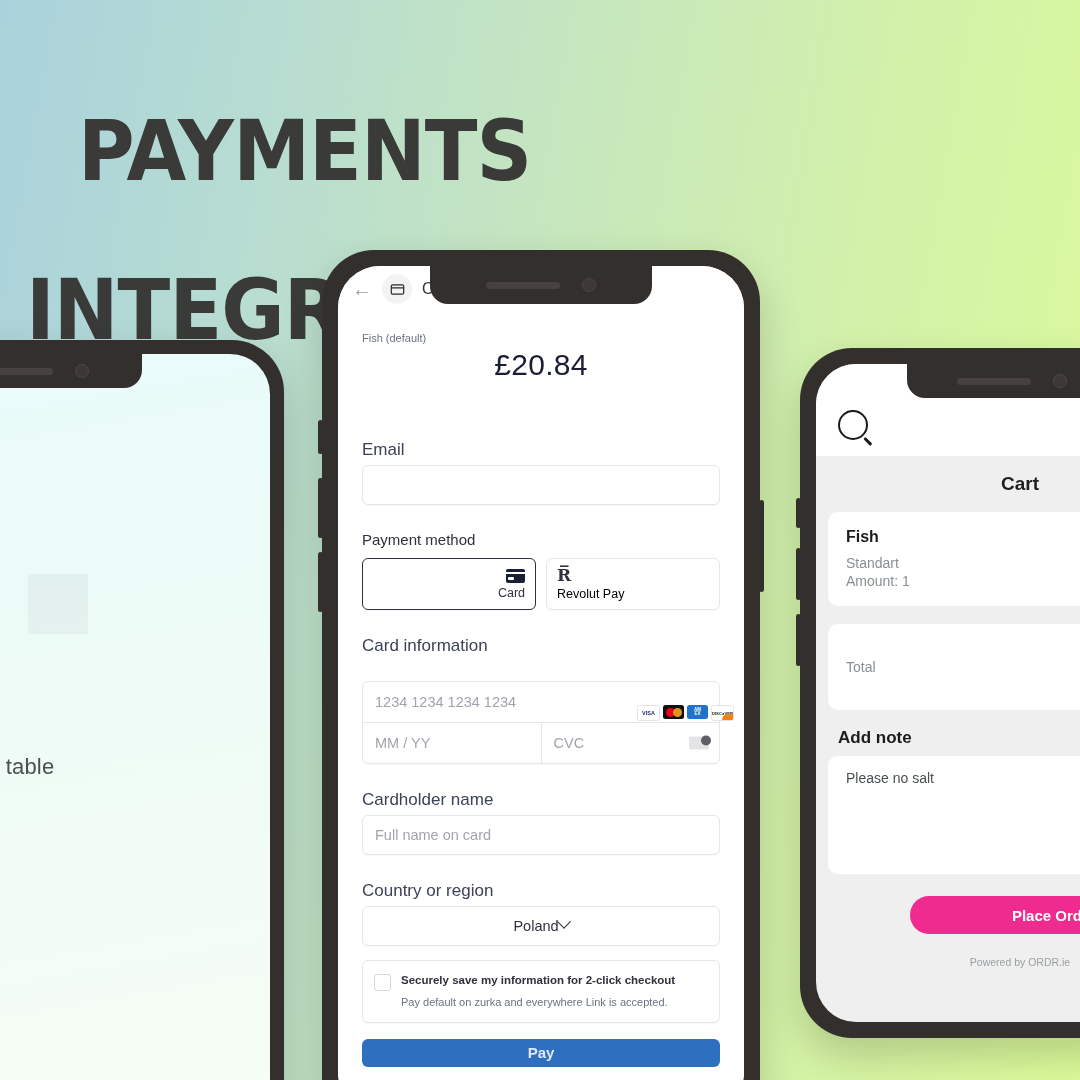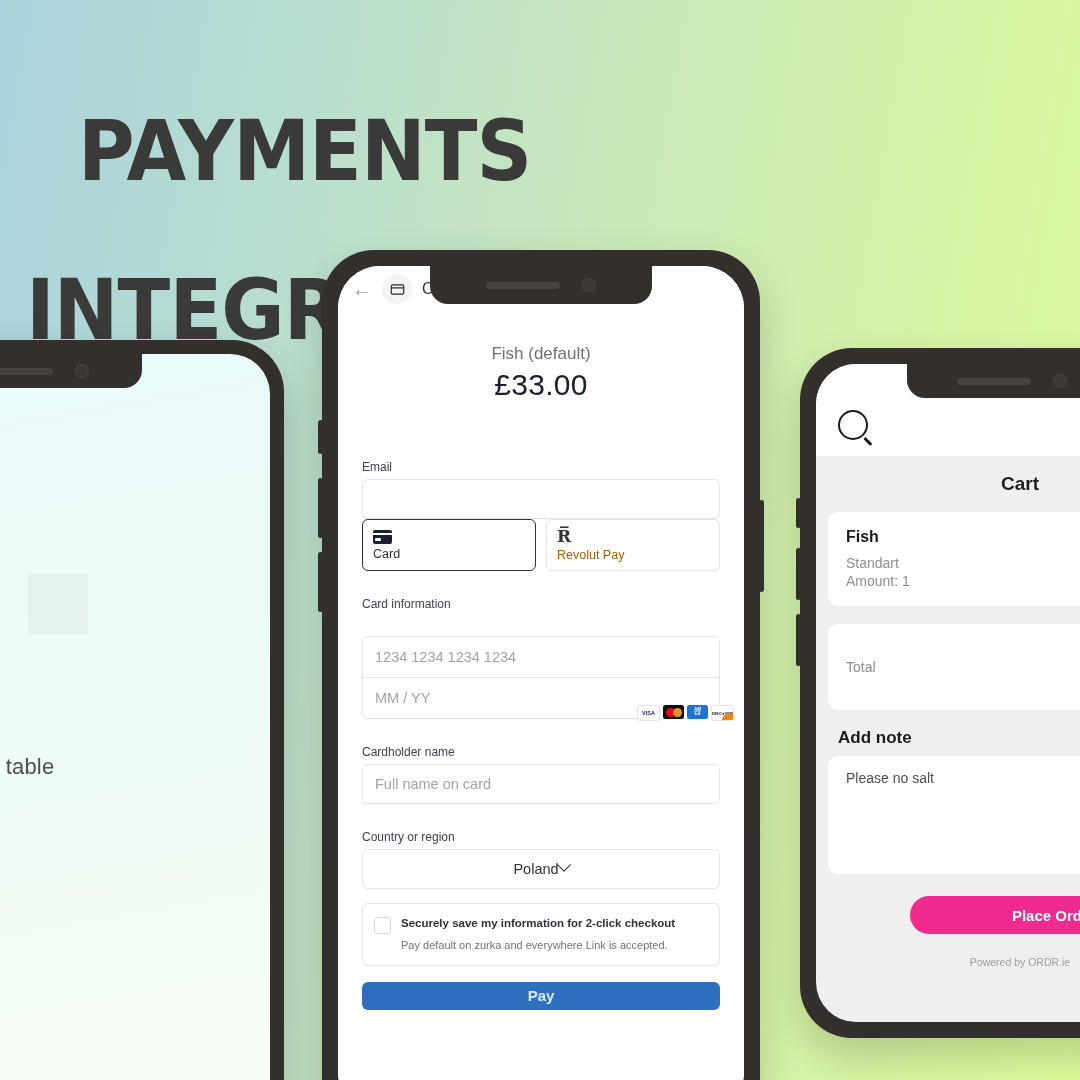--- a/index.html
+++ b/index.html
@@ -70,39 +70,39 @@
   .bb-back{font-size:20px;color:#9a9a9a;line-height:1;}
   .bb-siteicon{
     width:30px;height:30px;border-radius:50%;background:#f3f3f3;
     display:flex;align-items:center;justify-content:center;
   }
   .bb-title{font-size:16px;color:#333;white-space:nowrap;overflow:hidden;}
 
   
   .checkout{position:absolute;left:0;top:46px;width:406px;height:802px;background:#fff;
     padding:0 24px;box-sizing:border-box;}
-  .merchant{text-align:center;font-size:17px;color:#6b7280;margin-top:32px;}
+  .merchant{text-align:left;font-size:11px;color:#6b7280;margin-top:20px;}
   .amount{text-align:center;font-size:30px;color:#1a1f36;margin-top:4px;letter-spacing:.3px;}
-  .field-label{font-size:12px;color:#3c4257;margin-top:26px;margin-bottom:5px;}
+  .field-label{font-size:17px;color:#3c4257;margin-top:26px;margin-bottom:5px;}
   .sec-label{font-size:15px;color:#30313d;margin-top:26px;margin-bottom:10px;}
   .inp{
     width:100%;box-sizing:border-box;height:40px;border:1px solid #e6e6e9;border-radius:6px;
     background:#fff;box-shadow:0 1px 1px rgba(0,0,0,.03);
     display:flex;align-items:center;padding:8px 12px;font-size:14.5px;color:#30313d;
   }
   .inp.ph{color:#a3a3ad;}
   .pm-row{display:flex;gap:10px;}
   .pm{
     flex:1;height:52px;border:1px solid #e6e6e9;border-radius:6px;background:#fff;
     padding:7px 10px;box-sizing:border-box;box-shadow:0 1px 1px rgba(0,0,0,.03);
     display:flex;flex-direction:column;justify-content:center;gap:3px;
   }
-  .pm.sel{border:1.6px solid #30313d;}
+  .pm.sel{border:1.6px solid #30313d;align-items:flex-end;}
   .pm-label{font-size:12.5px;color:#30313d;}
-  .pm.alt .pm-label{color:#a16207;}
+  .pm.alt .pm-label{color:#000000;}
   .card-glyph{width:19px;height:14px;border-radius:2px;background:#1a1f36;position:relative;}
   .card-glyph:after{content:"";position:absolute;left:2px;bottom:2.5px;width:6px;height:3px;background:#fff;border-radius:1px;}
   .card-glyph:before{content:"";position:absolute;left:0;top:3.5px;width:100%;height:2px;background:#fff;}
   .revolut-glyph{font-size:17px;font-weight:bold;color:#30313d;line-height:1;font-family:"DejaVu Serif",serif;}
 
   .card-group{border:1px solid #e6e6e9;border-radius:6px;overflow:hidden;box-shadow:0 1px 1px rgba(0,0,0,.03);margin-top:25px;}
   .cg-row{display:flex;border-bottom:1px solid #e6e6e9;}
   .cg-row:last-child{border-bottom:none;}
   .cg-cell{flex:1;height:40px;display:flex;align-items:center;padding:0 12px;font-size:14.5px;color:#a3a3ad;position:relative;}
   .cg-cell + .cg-cell{border-left:1px solid #e6e6e9;}
@@ -235,25 +235,26 @@
         <svg width="15" height="15" viewBox="0 0 16 16" aria-hidden="true">
           <rect x="1.4" y="3" width="13.2" height="10" rx="1.6" fill="none" stroke="#2b2b2b" stroke-width="1.3"></rect>
           <line x1="1.4" y1="6.2" x2="14.6" y2="6.2" stroke="#2b2b2b" stroke-width="1.3"></line>
         </svg>
       </span>
       <span class="bb-title">O</span>
     </div>
 
     <div class="checkout">
       <div class="merchant">Fish (default)</div>
-      <div class="amount">£33.00</div>
+      <div class="amount">£20.84</div>
 
       <div class="field-label" style="margin-top:58px">Email</div>
       <div class="inp"></div>
 
+      <div class="sec-label">Payment method</div>
       <div class="pm-row">
         <div class="pm sel">
           <span class="card-glyph"></span>
           <span class="pm-label">Card</span>
         </div>
         <div class="pm alt">
           <span class="revolut-glyph">R̅</span>
           <span class="pm-label">Revolut Pay</span>
         </div>
       </div>
@@ -267,20 +268,24 @@
             <span class="brand mc">
                 <i class="a"></i>
                 <i class="b"></i>
               </span>
             <span class="brand amex">AM<br>EX</span>
             <span class="brand disc">DISC●VER</span>
           </div>
         </div>
         <div class="cg-row">
           <div class="cg-cell">MM / YY</div>
+          <div class="cg-cell">
+            <span>CVC</span>
+            <span class="cvc-glyph"></span>
+          </div>
         </div>
       </div>
 
       <div class="field-label">Cardholder name</div>
       <div class="inp ph">Full name on card</div>
 
       <div class="field-label">Country or region</div>
       <div class="inp sel-inp">
         <span>Poland</span>
         <span class="chev"></span>

